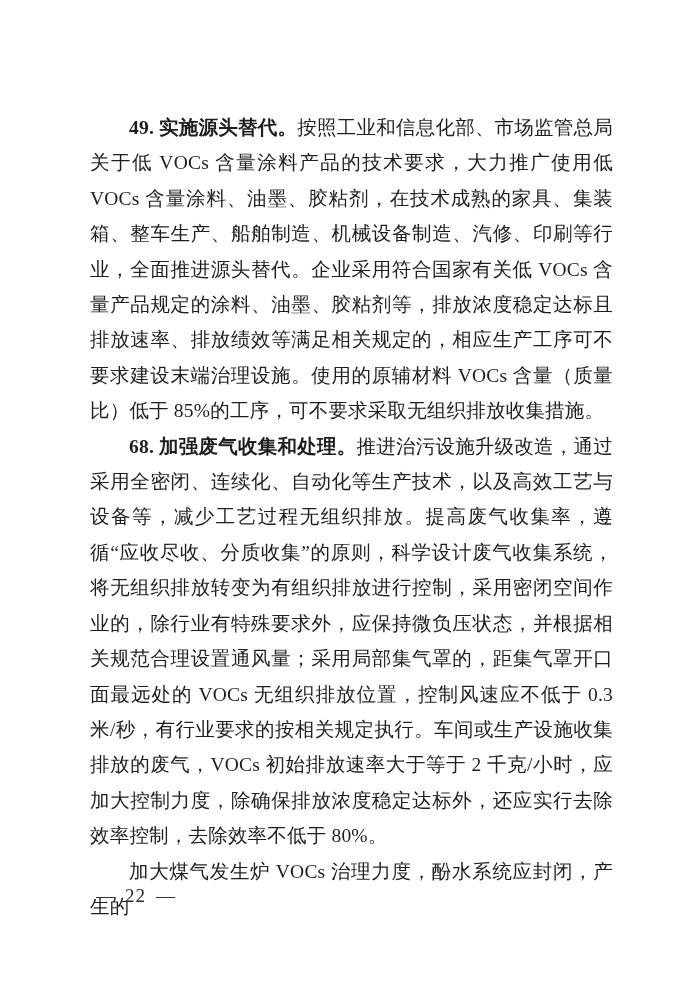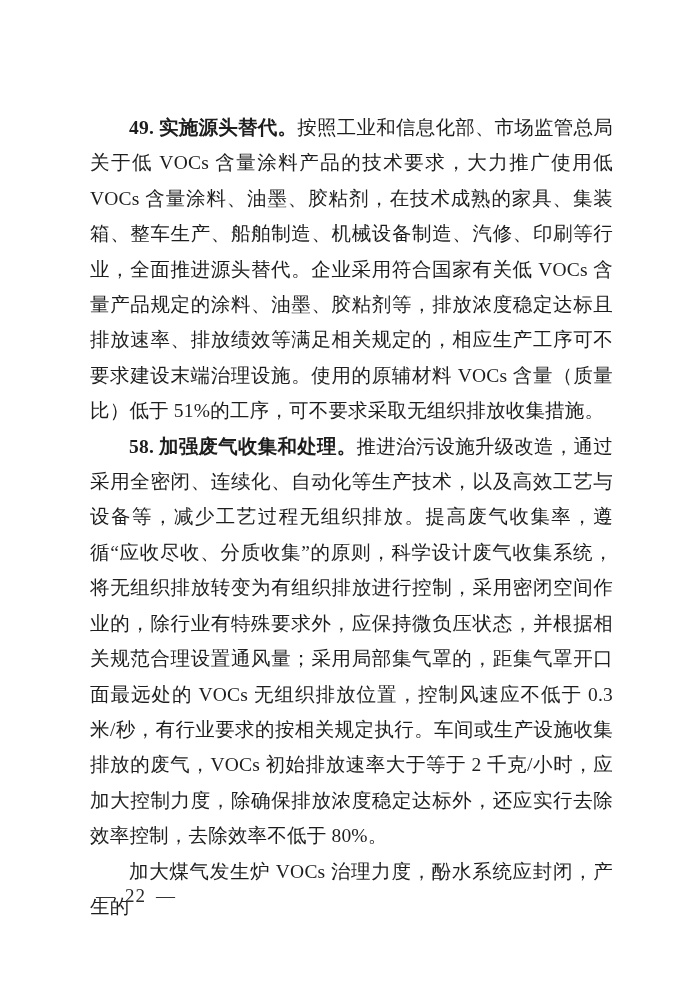--- a/index.html
+++ b/index.html
@@ -59,23 +59,23 @@
   }
 </style>
 </head>
 <body>
 
 <div class="page">
 
   <main class="body-text">
 
 
-    <p class="para indent"><b class="run-bold">49. 实施源头替代。</b><span>按照工业和信息化部、市场监管总局关于低 VOCs 含量涂料产品的技术要求，大力推广使用低 VOCs 含量涂料、油墨、胶粘剂，在技术成熟的家具、集装箱、整车生产、船舶制造、机械设备制造、汽修、印刷等行业，全面推进源头替代。企业采用符合国家有关低 VOCs 含量产品规定的涂料、油墨、胶粘剂等，排放浓度稳定达标且排放速率、排放绩效等满足相关规定的，相应生产工序可不要求建设末端治理设施。使用的原辅材料 VOCs 含量（质量比）低于 51%的工序，可不要求采取无组织排放收集措施。</span></p>
+    <p class="para indent"><b class="run-bold">49. 实施源头替代。</b><span>按照工业和信息化部、市场监管总局关于低 VOCs 含量涂料产品的技术要求，大力推广使用低 VOCs 含量涂料、油墨、胶粘剂，在技术成熟的家具、集装箱、整车生产、船舶制造、机械设备制造、汽修、印刷等行业，全面推进源头替代。企业采用符合国家有关低 VOCs 含量产品规定的涂料、油墨、胶粘剂等，排放浓度稳定达标且排放速率、排放绩效等满足相关规定的，相应生产工序可不要求建设末端治理设施。使用的原辅材料 VOCs 含量（质量比）低于 85%的工序，可不要求采取无组织排放收集措施。</span></p>
 
-    <p class="para indent"><b class="run-bold">58. 加强废气收集和处理。</b><span>推进治污设施升级改造，通过采用全密闭、连续化、自动化等生产技术，以及高效工艺与设备等，减少工艺过程无组织排放。提高废气收集率，遵循“应收尽收、分质收集”的原则，科学设计废气收集系统，将无组织排放转变为有组织排放进行控制，采用密闭空间作业的，除行业有特殊要求外，应保持微负压状态，并根据相关规范合理设置通风量；采用局部集气罩的，距集气罩开口面最远处的 VOCs 无组织排放位置，控制风速应不低于 0.3 米/秒，有行业要求的按相关规定执行。车间或生产设施收集排放的废气，VOCs 初始排放速率大于等于 2 千克/小时，应加大控制力度，除确保排放浓度稳定达标外，还应实行去除效率控制，去除效率不低于 80%。</span></p>
+    <p class="para indent"><b class="run-bold">68. 加强废气收集和处理。</b><span>推进治污设施升级改造，通过采用全密闭、连续化、自动化等生产技术，以及高效工艺与设备等，减少工艺过程无组织排放。提高废气收集率，遵循“应收尽收、分质收集”的原则，科学设计废气收集系统，将无组织排放转变为有组织排放进行控制，采用密闭空间作业的，除行业有特殊要求外，应保持微负压状态，并根据相关规范合理设置通风量；采用局部集气罩的，距集气罩开口面最远处的 VOCs 无组织排放位置，控制风速应不低于 0.3 米/秒，有行业要求的按相关规定执行。车间或生产设施收集排放的废气，VOCs 初始排放速率大于等于 2 千克/小时，应加大控制力度，除确保排放浓度稳定达标外，还应实行去除效率控制，去除效率不低于 80%。</span></p>
 
     <p class="para indent"><span>加大煤气发生炉 VOCs 治理力度，酚水系统应封闭，产生的</span></p>
 
   </main>
 
   <footer class="page-footer"><span class="dash">—</span><span class="page-num">22</span><span class="dash">—</span></footer>
 
 </div>
 
 </body></html>

